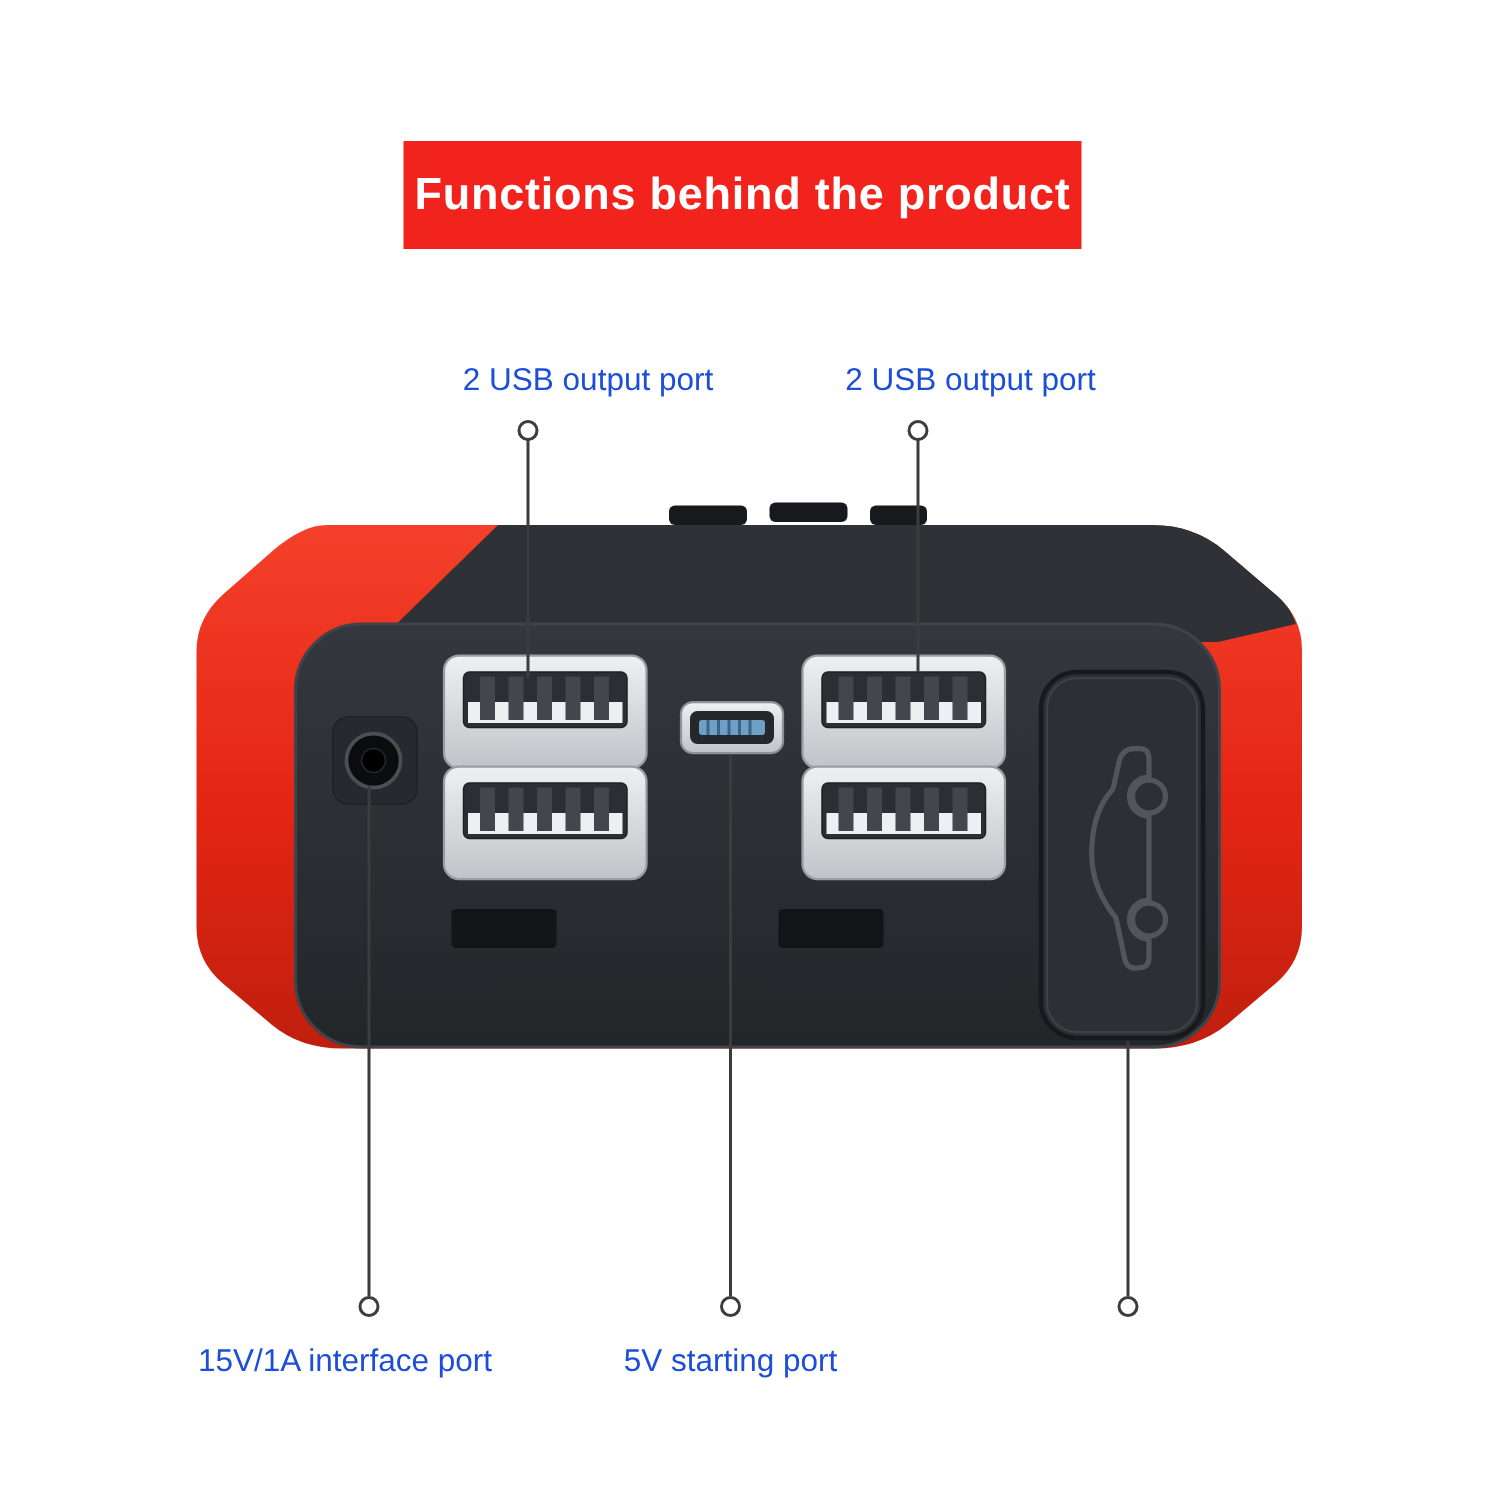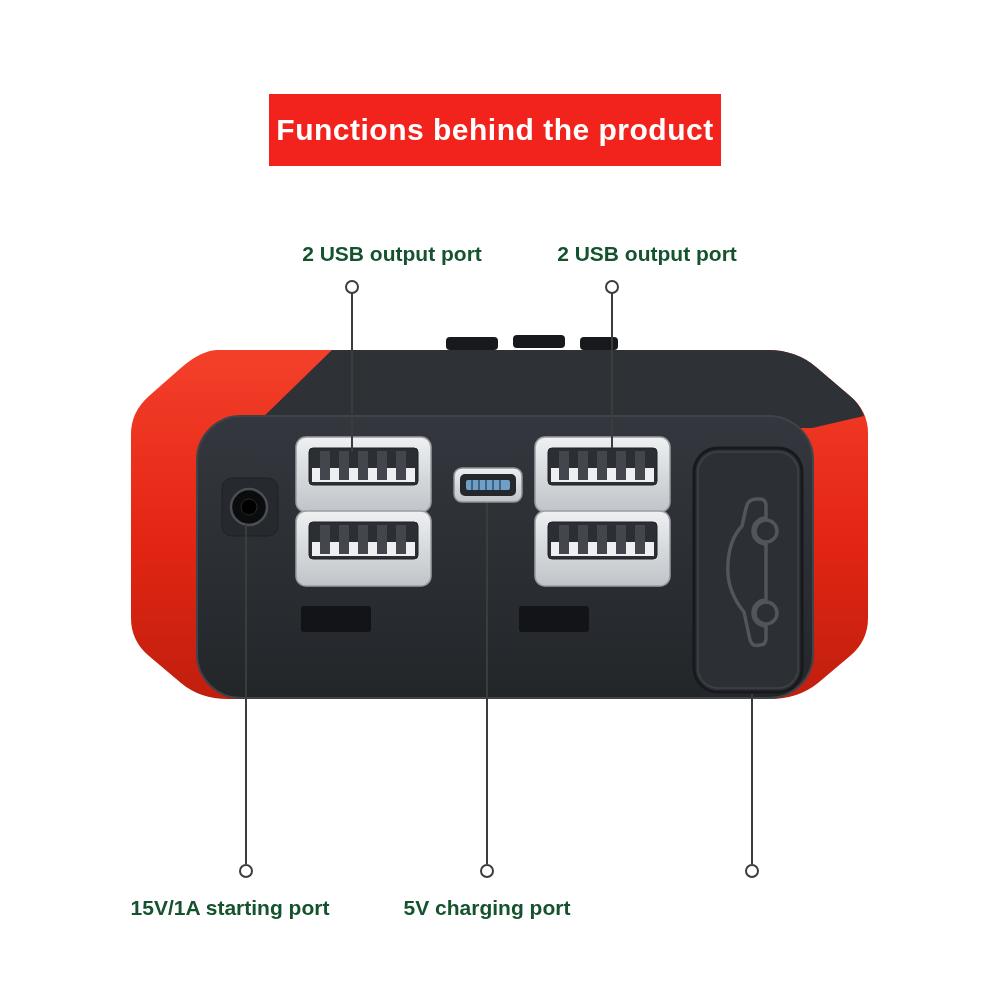--- a/index.html
+++ b/index.html
@@ -7,21 +7,21 @@
     position:relative;width:1000px;height:1000px;background:#ffffff;overflow:hidden;
     font-family:"Liberation Sans", sans-serif;
   }
   .banner{
     position:absolute;left:269px;top:94px;width:452px;height:72px;
     background:#f2231d;color:#ffffff;display:flex;align-items:center;justify-content:center;
     font-size:30px;font-weight:bold;letter-spacing:0.5px;
   }
   .callout{
     position:absolute;transform:translateX(-50%);white-space:nowrap;
-    color:#14532d;font-size:21px;font-weight:bold;
+    color:#1d4ed8;font-size:21px;font-weight:normal;
   }
   .devsvg{position:absolute;left:0;top:0;}
   .usb-shell{fill:url(#shellGrad);stroke:#999ea5;stroke-width:1.5;}
   .usb-slot{fill:#2b2e33;stroke:#1e2125;stroke-width:1;}
   .usb-tongue{fill:#edeff2;}
   .usb-pin{fill:#43474d;}
   .leader{stroke:#3c3c3c;stroke-width:2;}
   .dot{fill:#ffffff;stroke:#3c3c3c;stroke-width:2;}
   .vent{fill:#17191c;}
   .slot-rect{fill:#121417;}
@@ -31,22 +31,22 @@
 
 <div class="page">
 
   <div class="banner">
     <span>Functions behind the product</span>
   </div>
 
   <div class="callout" style="left:392px;top:242px;">2 USB output port</div>
   <div class="callout" style="left:647px;top:242px;">2 USB output port</div>
 
-  <div class="callout" style="left:230px;top:896px;">15V/1A starting port</div>
-  <div class="callout" style="left:487px;top:896px;">5V charging port</div>
+  <div class="callout" style="left:230px;top:896px;">15V/1A interface port</div>
+  <div class="callout" style="left:487px;top:896px;">5V starting port</div>
 
   <svg class="devsvg" width="1000" height="1000" viewBox="0 0 1000 1000">
     <defs>
       <linearGradient id="redGrad" x1="0" y1="0" x2="0" y2="1">
         <stop offset="0" stop-color="#f4402a"></stop>
         <stop offset="0.55" stop-color="#e32513"></stop>
         <stop offset="1" stop-color="#c01f0e"></stop>
       </linearGradient>
       <linearGradient id="bodyGrad" x1="0" y1="0" x2="0" y2="1">
         <stop offset="0" stop-color="#34383e"></stop>

